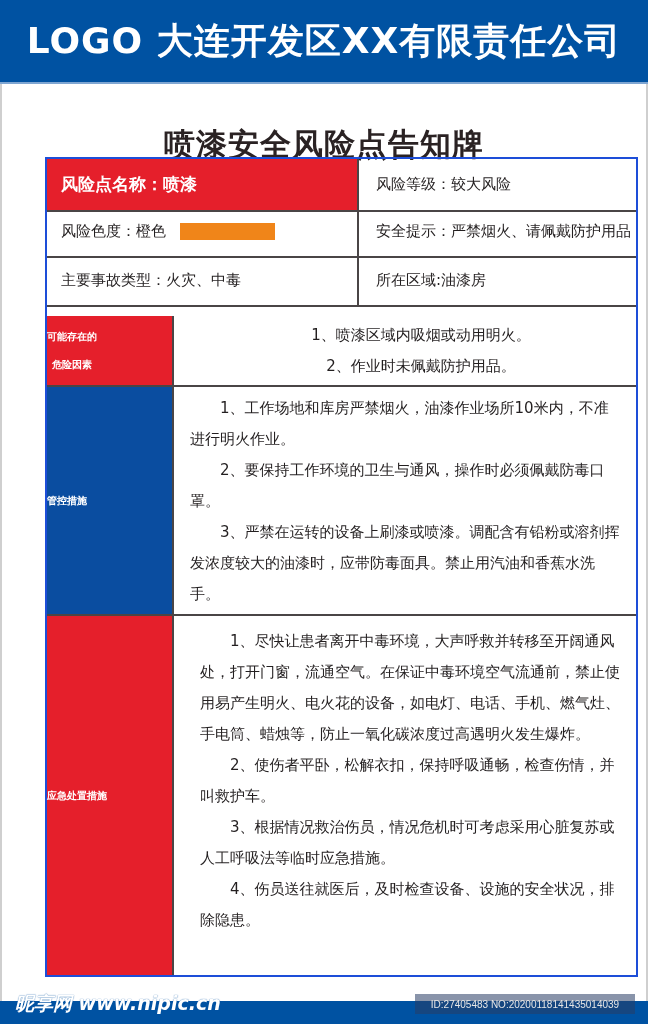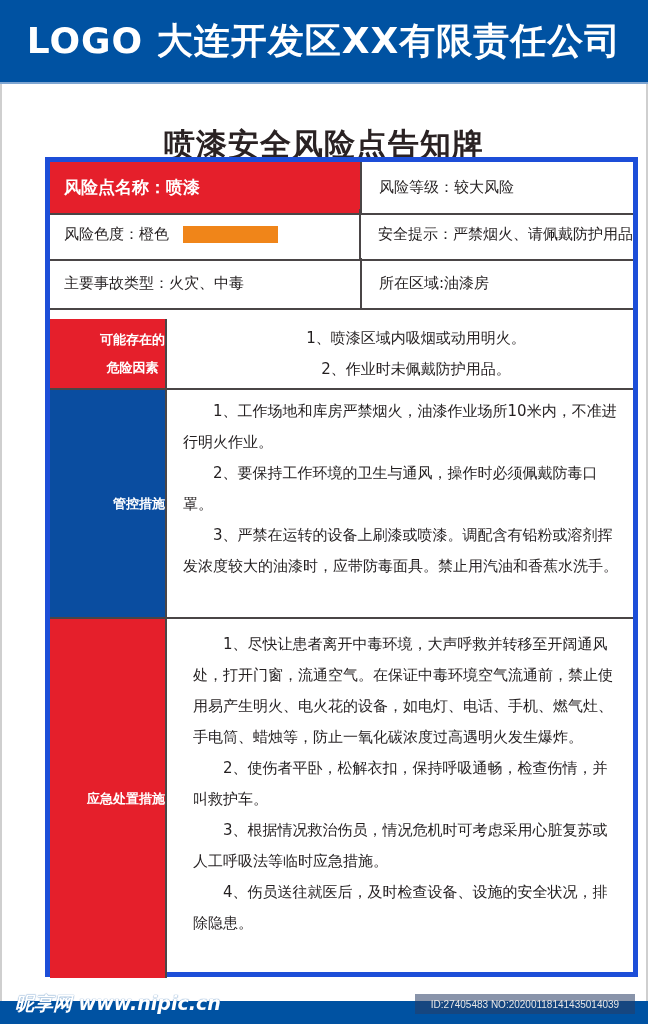--- a/index.html
+++ b/index.html
@@ -21,35 +21,35 @@
   .side-line.right { right: 0; }
 
   .title {
     position: absolute; left: 0; top: 100px; width: 648px; text-align: center;
     font-family: "DejaVu Serif", "Liberation Serif", serif; font-weight: bold;
     font-size: 31px; color: #2a2223; letter-spacing: 1px; margin-top: 24px;
   }
 
   .table {
     position: absolute; left: 45px; top: 157px; width: 593px; height: 820px;
-    border: 5px solid #1d4ed8;
+    border: 2px solid #1d4ed8;
   }
   .row { position: absolute; left: 0; width: 100%; border-bottom: 2px solid #4a4546; display: flex; }
   .row:last-child { border-bottom: none; }
   .cell { height: 100%; display: flex; align-items: center; font-size: 15px; white-space: nowrap; }
   .cell.half-left { width: 312px; border-right: 2px solid #4a4546; padding-left: 14px; }
   .cell.half-right { flex: 1; padding-left: 17px; }
   .cell.red-bg { background: #e51f2b; color: #ffffff; font-weight: bold; font-size: 17px; }
 
   .swatch { display: inline-block; width: 95px; height: 17px; background: #f08519; margin-left: 14px; }
 
   .label-cell {
-    width: 117px; height: 100%; border-right: 2px solid #4a4546;
-    display: flex; align-items: center; justify-content: flex-end; text-align: center;
-    color: #ffffff; font-weight: bold; font-size: 13px; line-height: 28px;
+    width: 127px; height: 100%; border-right: 2px solid #4a4546;
+    display: flex; align-items: center; justify-content: flex-start; text-align: center;
+    color: #ffffff; font-weight: bold; font-size: 10px; line-height: 28px;
   }
   .label-cell.red { background: #e51f2b; }
   .label-cell.blue { background: #0a4da0; }
   .content-cell { flex: 1; padding: 0 14px 0 16px; font-size: 15px; line-height: 31px; color: #231f20; }
   .content-cell p { text-indent: 2em; }
 
   .bottom-bar {
     position: absolute; left: 0; top: 1001px; width: 648px; height: 23px;
     background: #0052a2;
   }

